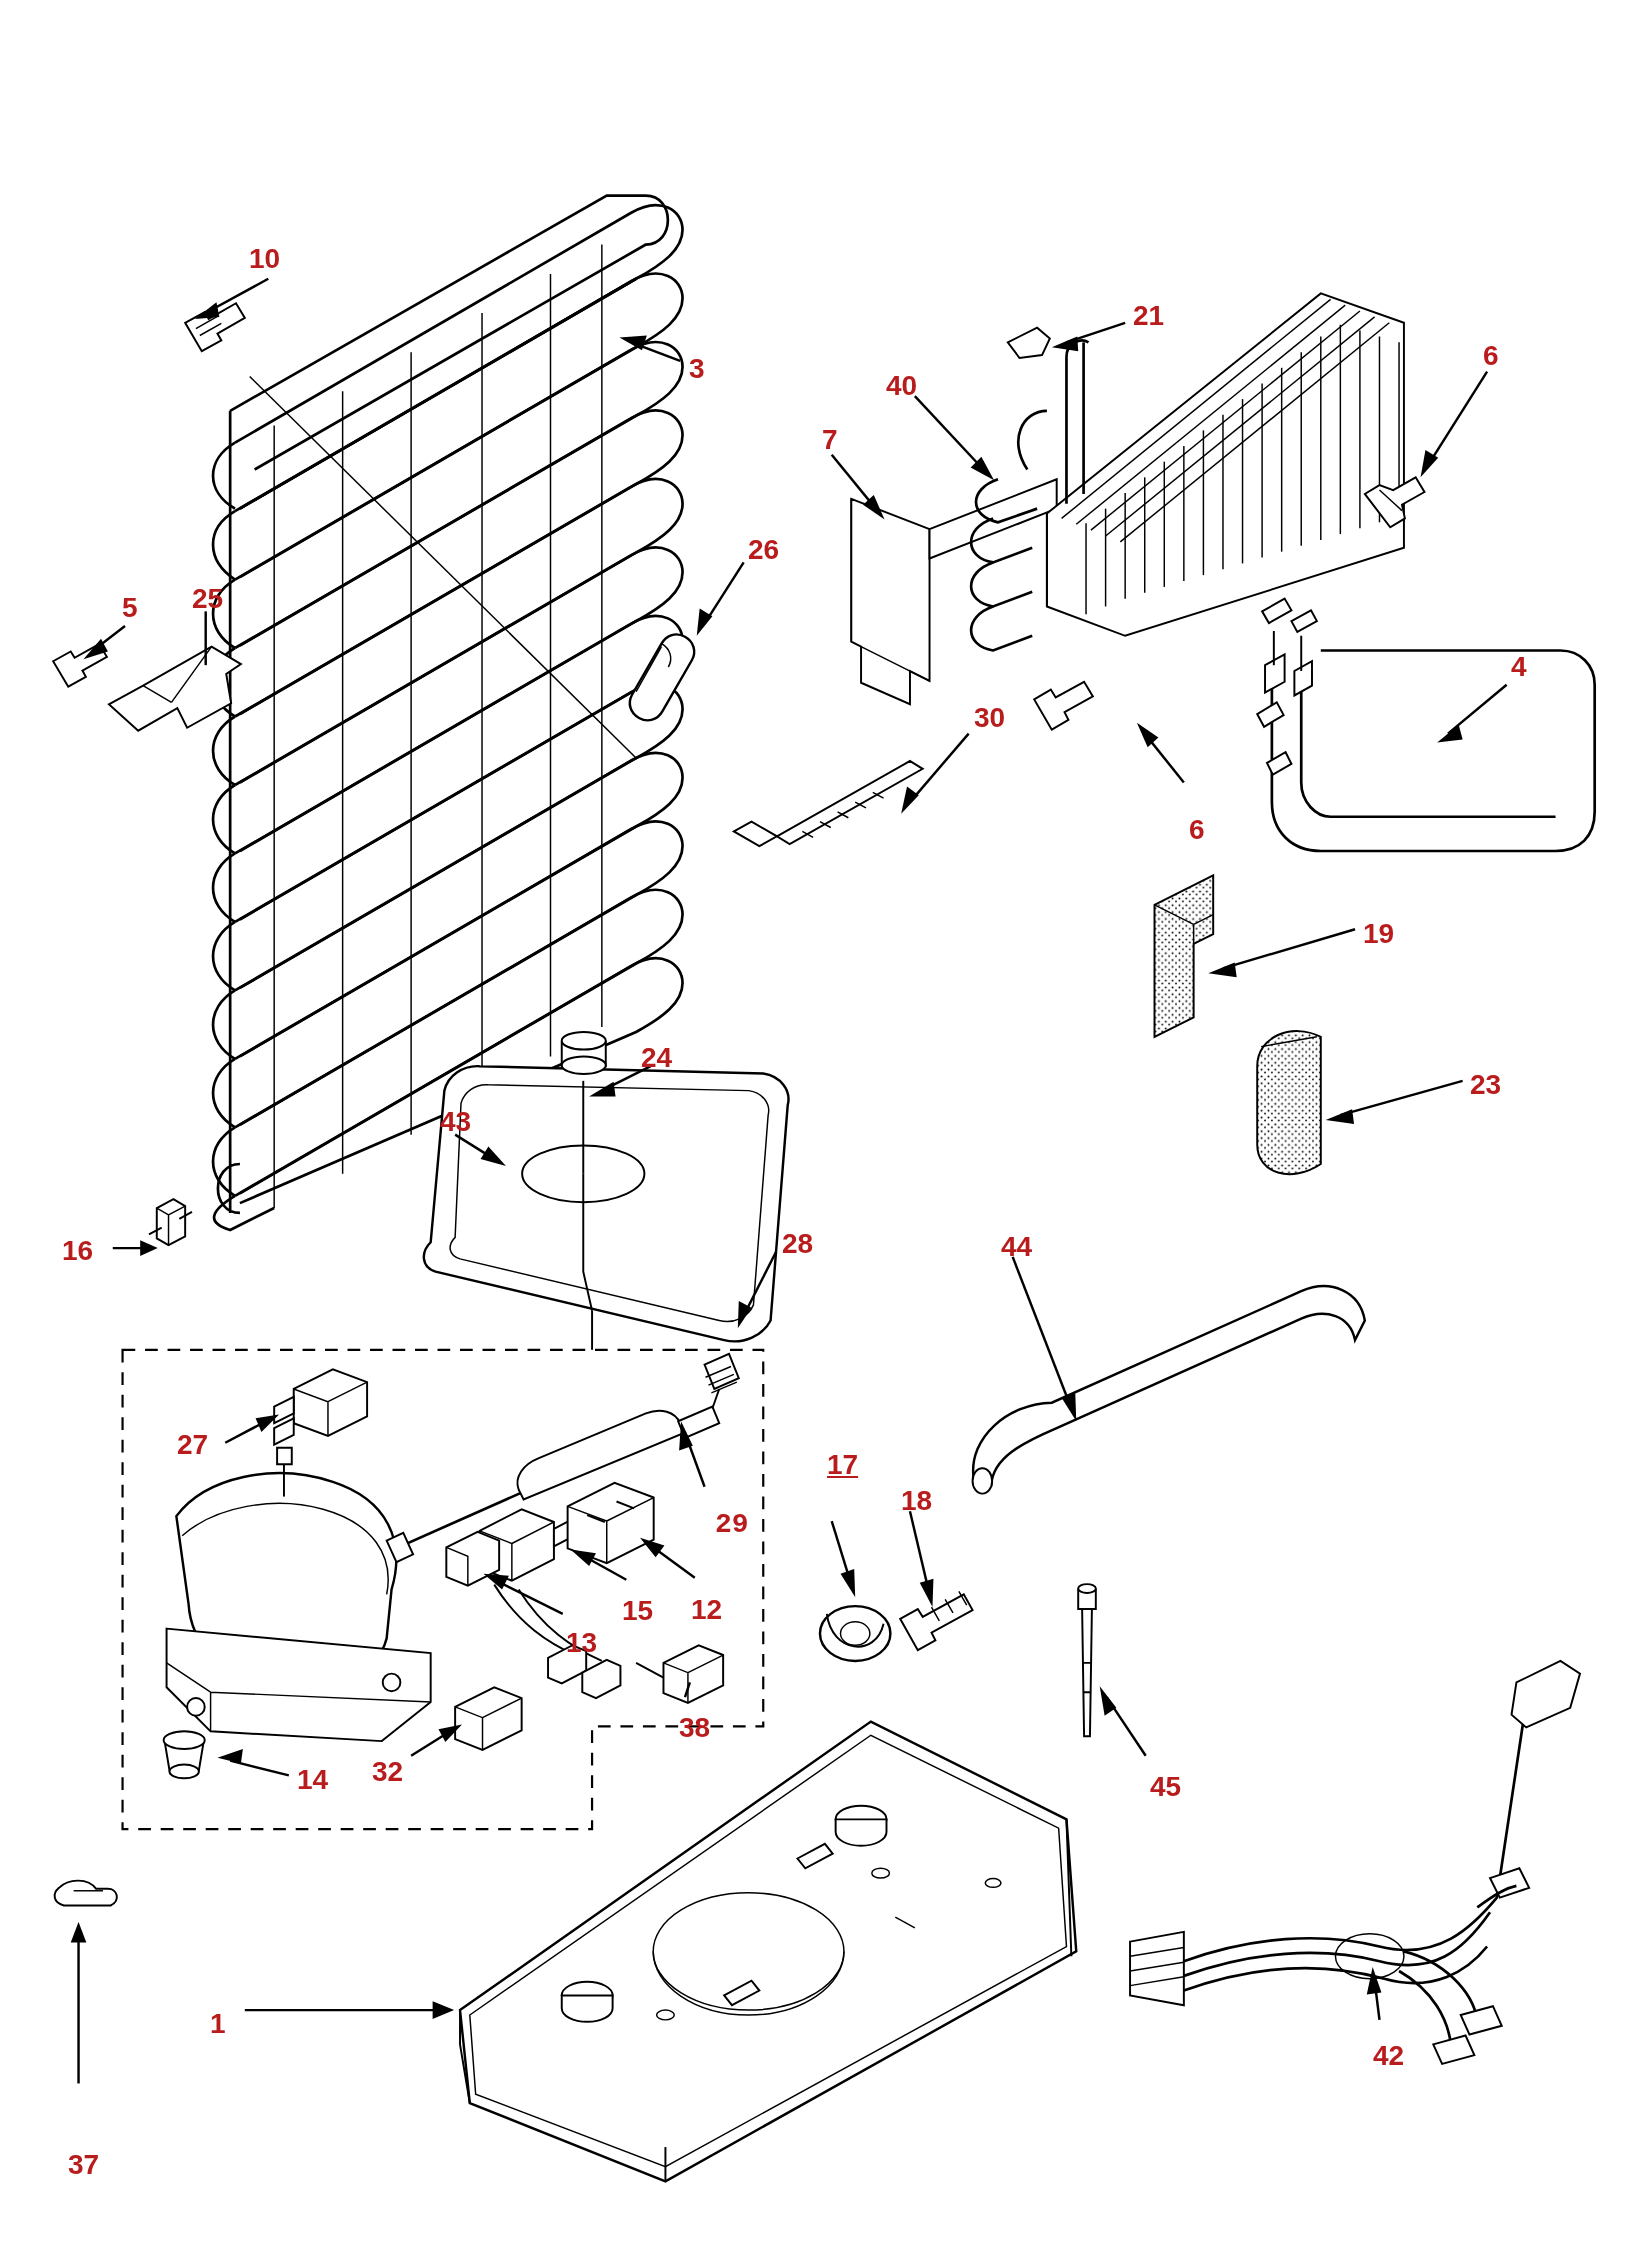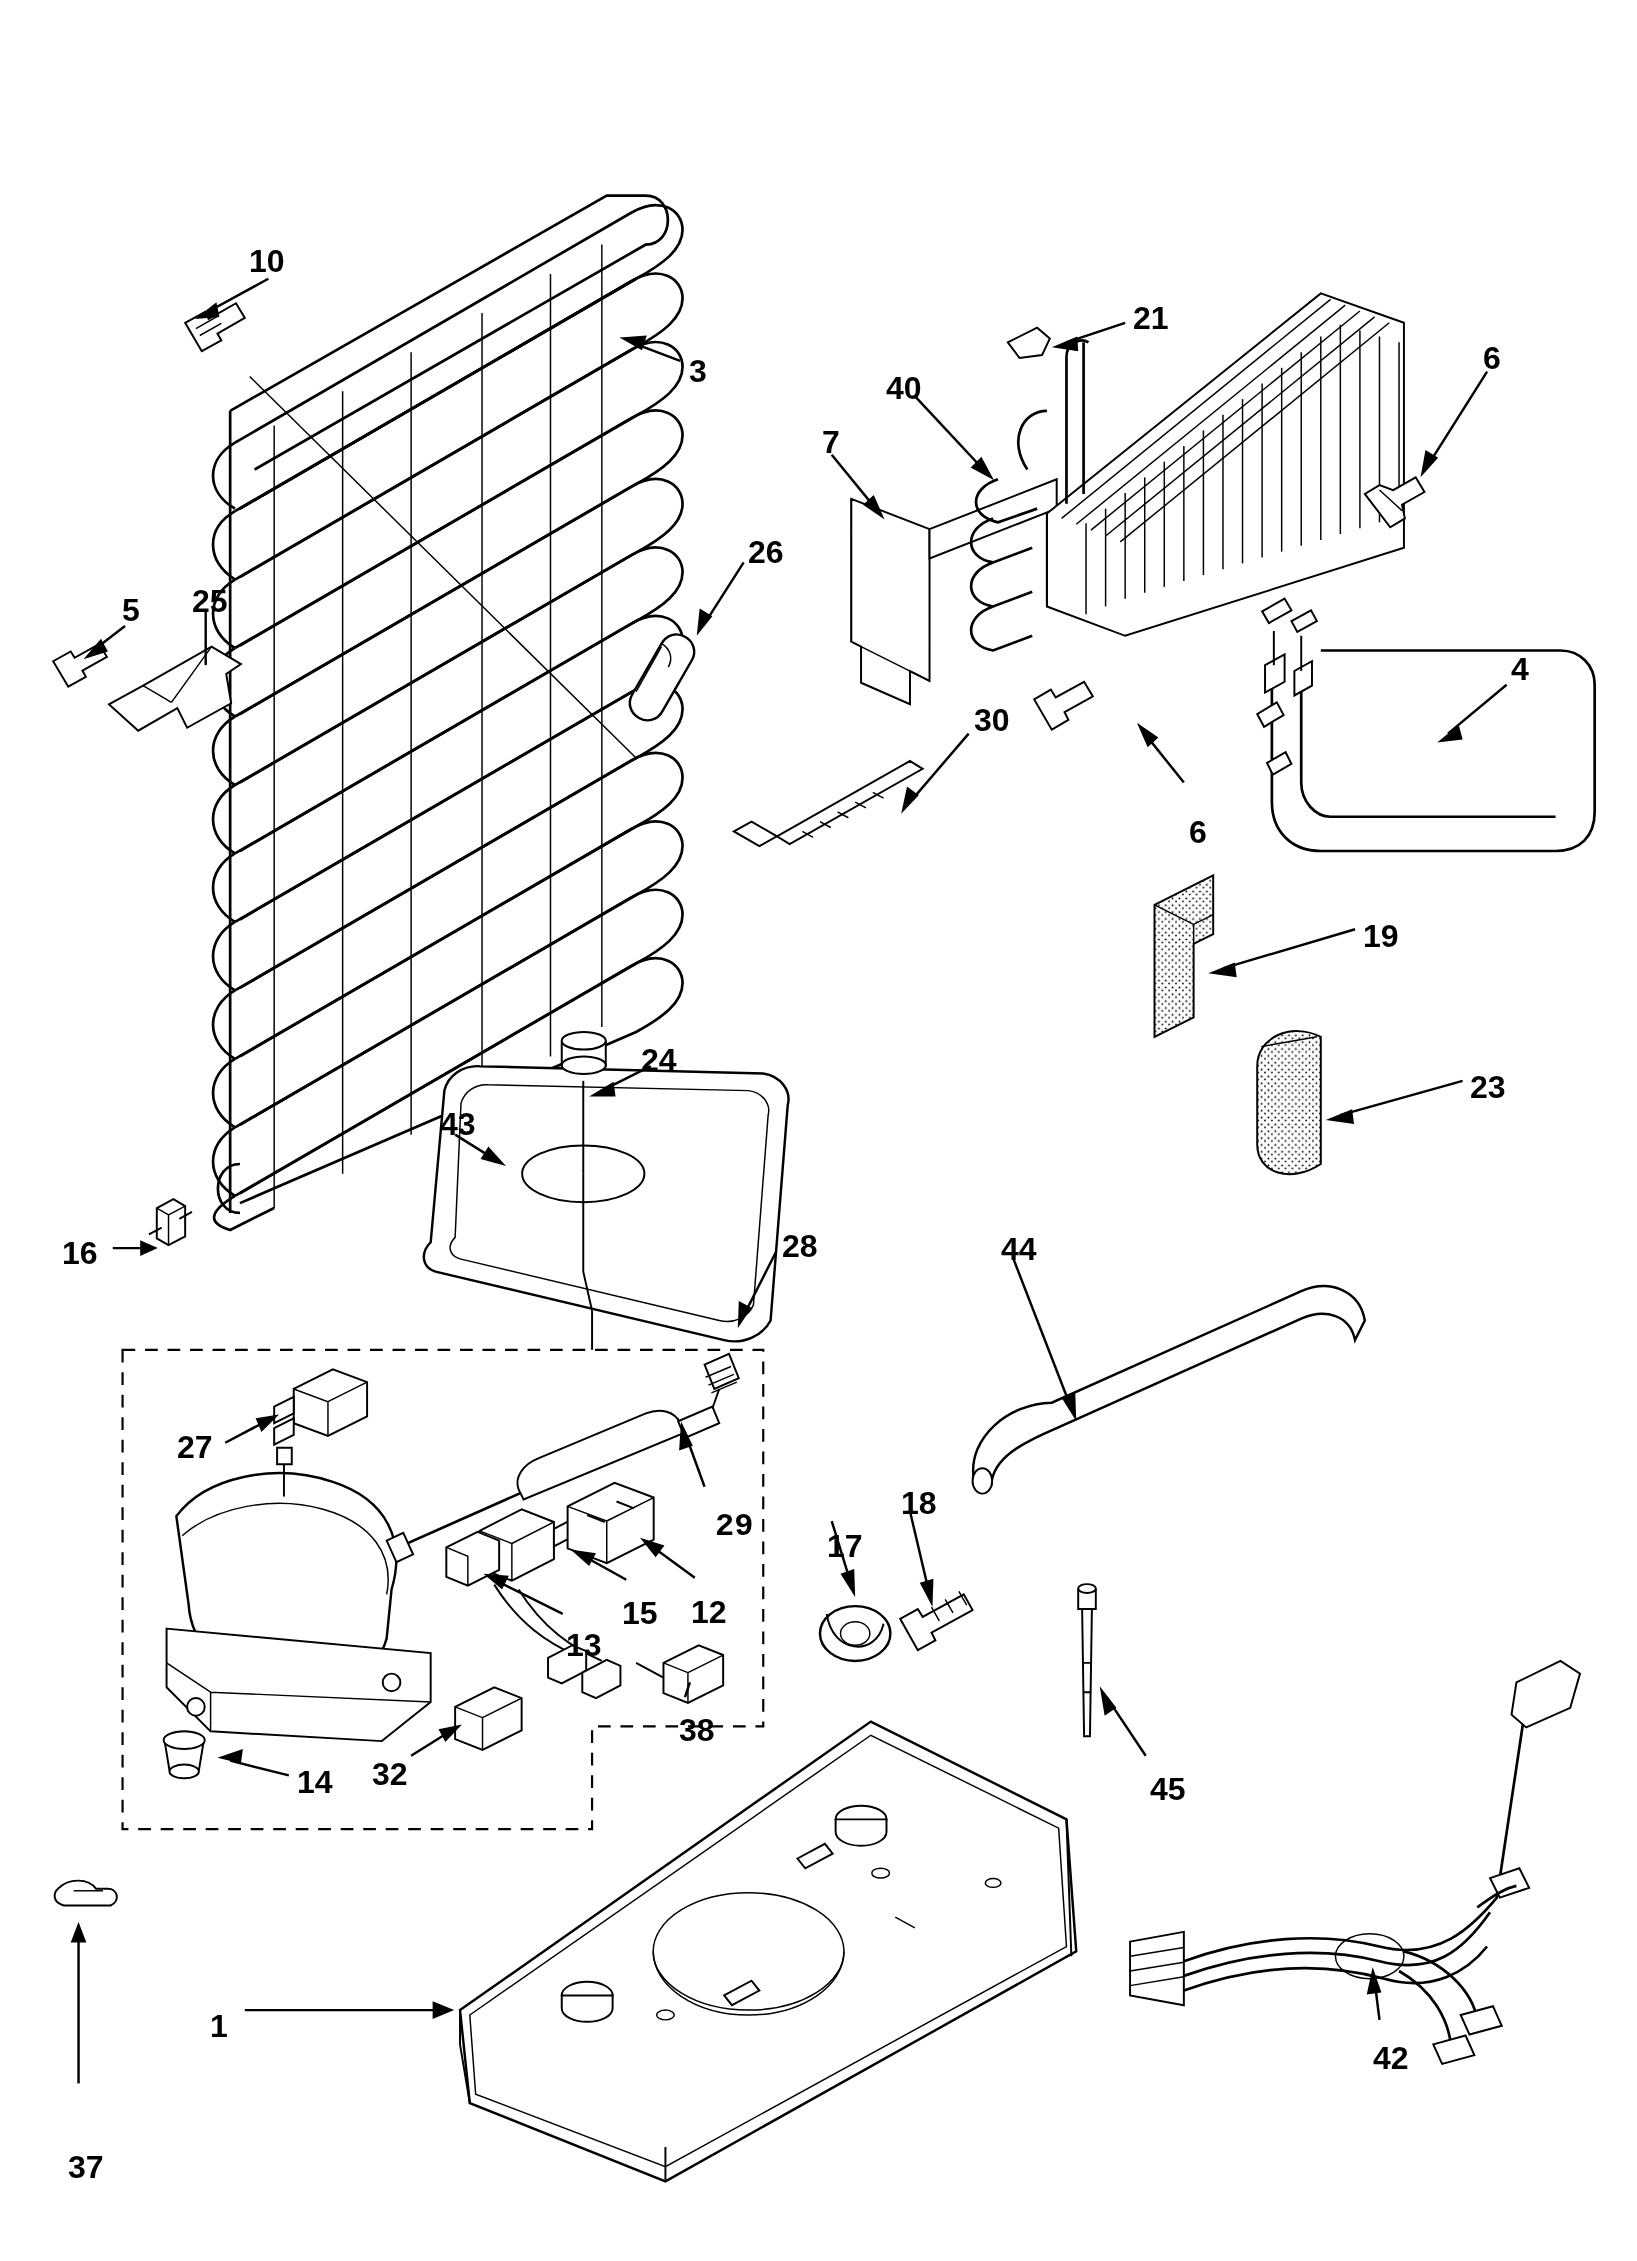--- a/index.html
+++ b/index.html
@@ -21,22 +21,22 @@
     position: absolute;
     left: 0;
     top: 0;
     width: 1638px;
     height: 2261px;
   }
   .callout {
     position: absolute;
     font-family: "Liberation Sans", sans-serif;
     font-weight: bold;
-    font-size: 32px;
-    color: #000000;
+    font-size: 28px;
+    color: #b91c1c;
     line-height: 1;
     white-space: nowrap;
     user-select: none;
   }
   .ln { fill: none; stroke: #000; stroke-width: 4; }
   .ln2 { fill: none; stroke: #000; stroke-width: 5.5; }
   .thin { fill: none; stroke: #000; stroke-width: 3; }
   .fillw { fill: #ffffff; stroke: #000; stroke-width: 4; }
   .fillw2 { fill: #ffffff; stroke: #000; stroke-width: 5; }
   .dash { fill: none; stroke: #000; stroke-width: 4.5; stroke-dasharray: 26 20; }
@@ -488,21 +488,21 @@
   <div class="callout" style="left:1189px;top:816px;">6</div>
   <div class="callout" style="left:1363px;top:920px;">19</div>
   <div class="callout" style="left:1470px;top:1071px;">23</div>
   <div class="callout" style="left:641px;top:1044px;">24</div>
   <div class="callout" style="left:440px; top:1108px;">43</div>
   <div class="callout" style="left:62px; top:1237px;">16</div>
   <div class="callout" style="left:782px;top:1230px;">28</div>
   <div class="callout" style="left:1001px;top:1233px;">44</div>
   <div class="callout" style="left:177px; top:1431px;">27</div>
   <div class="callout" style="left:715px;top:1511px;font-family:Liberation Mono, monospace;">29</div>
-  <div class="callout" style="left:827px;top:1530px;">17</div>
+  <div class="callout" style="left:827px;top:1451px;text-decoration:underline;">17</div>
   <div class="callout" style="left:901px;top:1487px;">18</div>
   <div class="callout" style="left:622px;top:1597px;">15</div>
   <div class="callout" style="left:691px;top:1596px;">12</div>
   <div class="callout" style="left:566px;top:1629px;">13</div>
   <div class="callout" style="left:679px;top:1714px;">38</div>
   <div class="callout" style="left:1150px;top:1773px;">45</div>
   <div class="callout" style="left:297px; top:1766px;">14</div>
   <div class="callout" style="left:372px; top:1758px;">32</div>
   <div class="callout" style="left:210px; top:2010px;">1</div>
   <div class="callout" style="left:1373px;top:2042px;">42</div>

